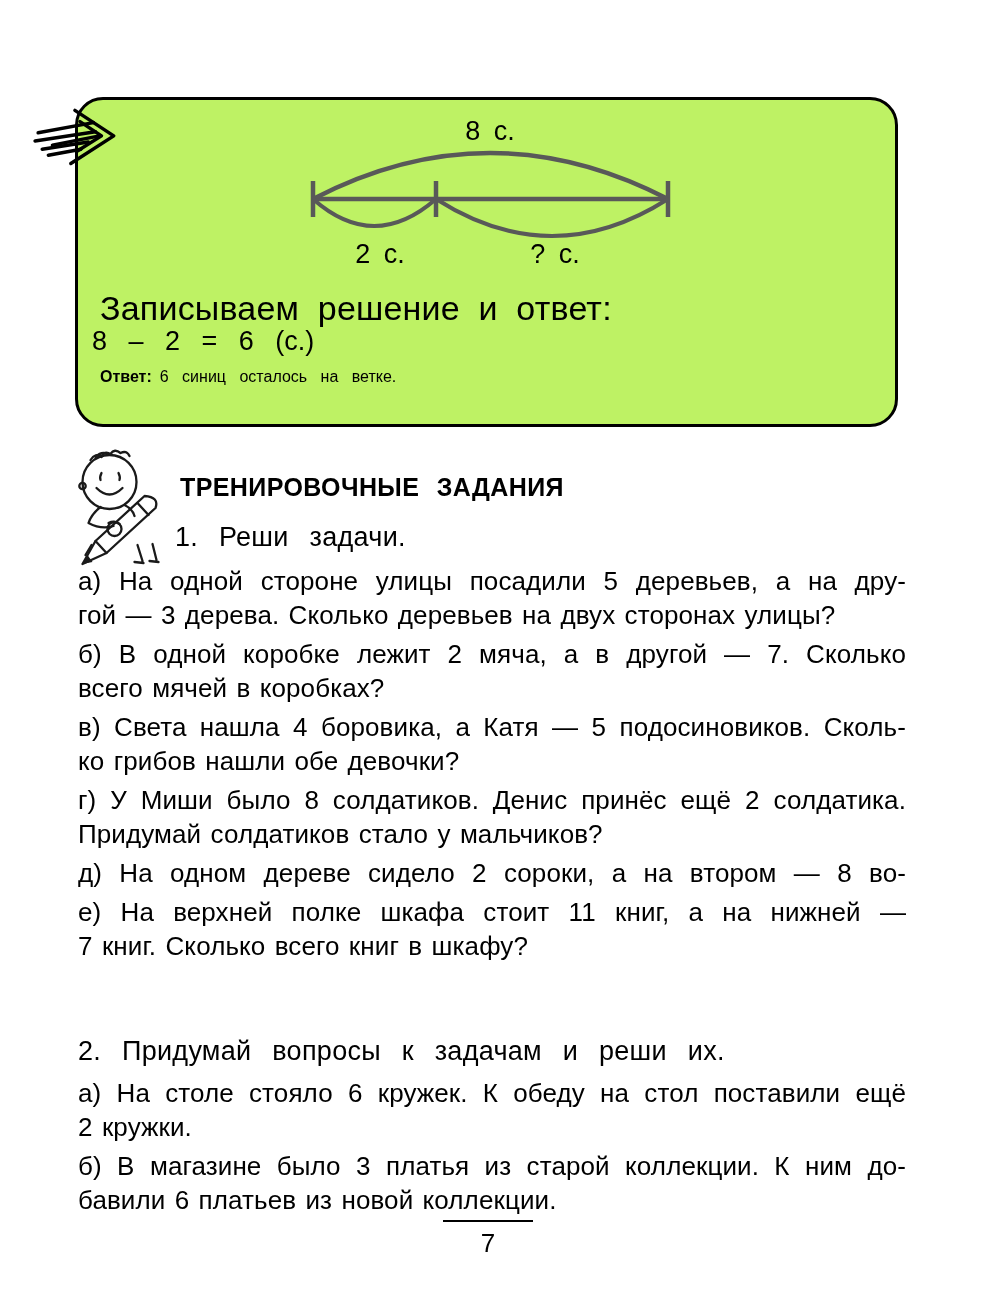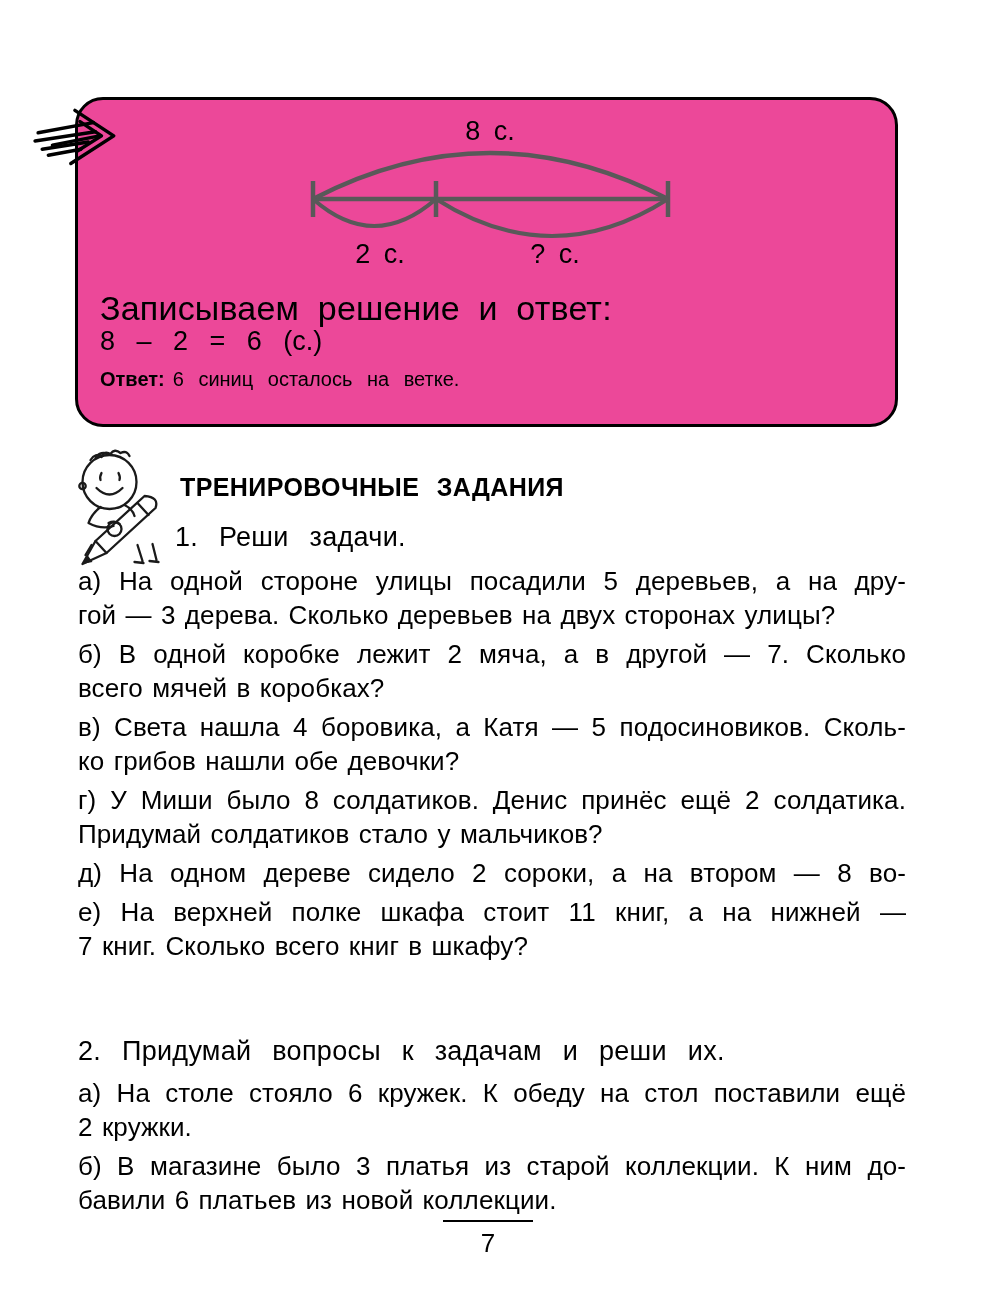--- a/index.html
+++ b/index.html
@@ -10,38 +10,38 @@
     color:#000;
     font-family:"Liberation Sans", sans-serif;
     overflow:hidden;
   }
 
   
   .example-box {
     position:absolute; left:75px; top:97px;
     width:823px; height:330px;
     border:3px solid #000; border-radius:28px;
-    box-sizing:border-box; background:#ec4899;
+    box-sizing:border-box; background:#bef264;
   }
   .sketch-arrow { position:absolute; left:-46px; top:4px; width:94px; height:74px; }
   .diagram { position:absolute; left:205px; top:10px; width:430px; height:170px; }
   .diagram path, .diagram line { stroke:#595959; fill:none; }
   .diagram text { fill:#000; font-family:"Liberation Sans",sans-serif; font-size:27px; text-anchor:middle; word-spacing:6px; }
 
   .solution-intro {
     position:absolute; left:22px; top:189px;
     font-size:34px; word-spacing:9px; letter-spacing:0.2px;
   }
   .solution-eq {
-    position:absolute; left:22px; top:226px;
+    position:absolute; left:14px; top:226px;
     font-size:27px; word-spacing:14px;
   }
   .answer-line {
     position:absolute; left:22px; top:268px;
-    font-size:20px; word-spacing:9px;
+    font-size:16px; word-spacing:9px;
   }
   .answer-line b { font-weight:bold; margin-right:8px; }
 
   
   .mascot { position:absolute; left:56px; top:446px; width:118px; height:122px; }
   .mascot path, .mascot circle { stroke:#1a1a1a; stroke-width:2.3; fill:none; stroke-linecap:round; stroke-linejoin:round; }
   .mascot .fill { fill:#1a1a1a; stroke:none; }
 
   .section-heading {
     position:absolute; left:180px; top:473px;

